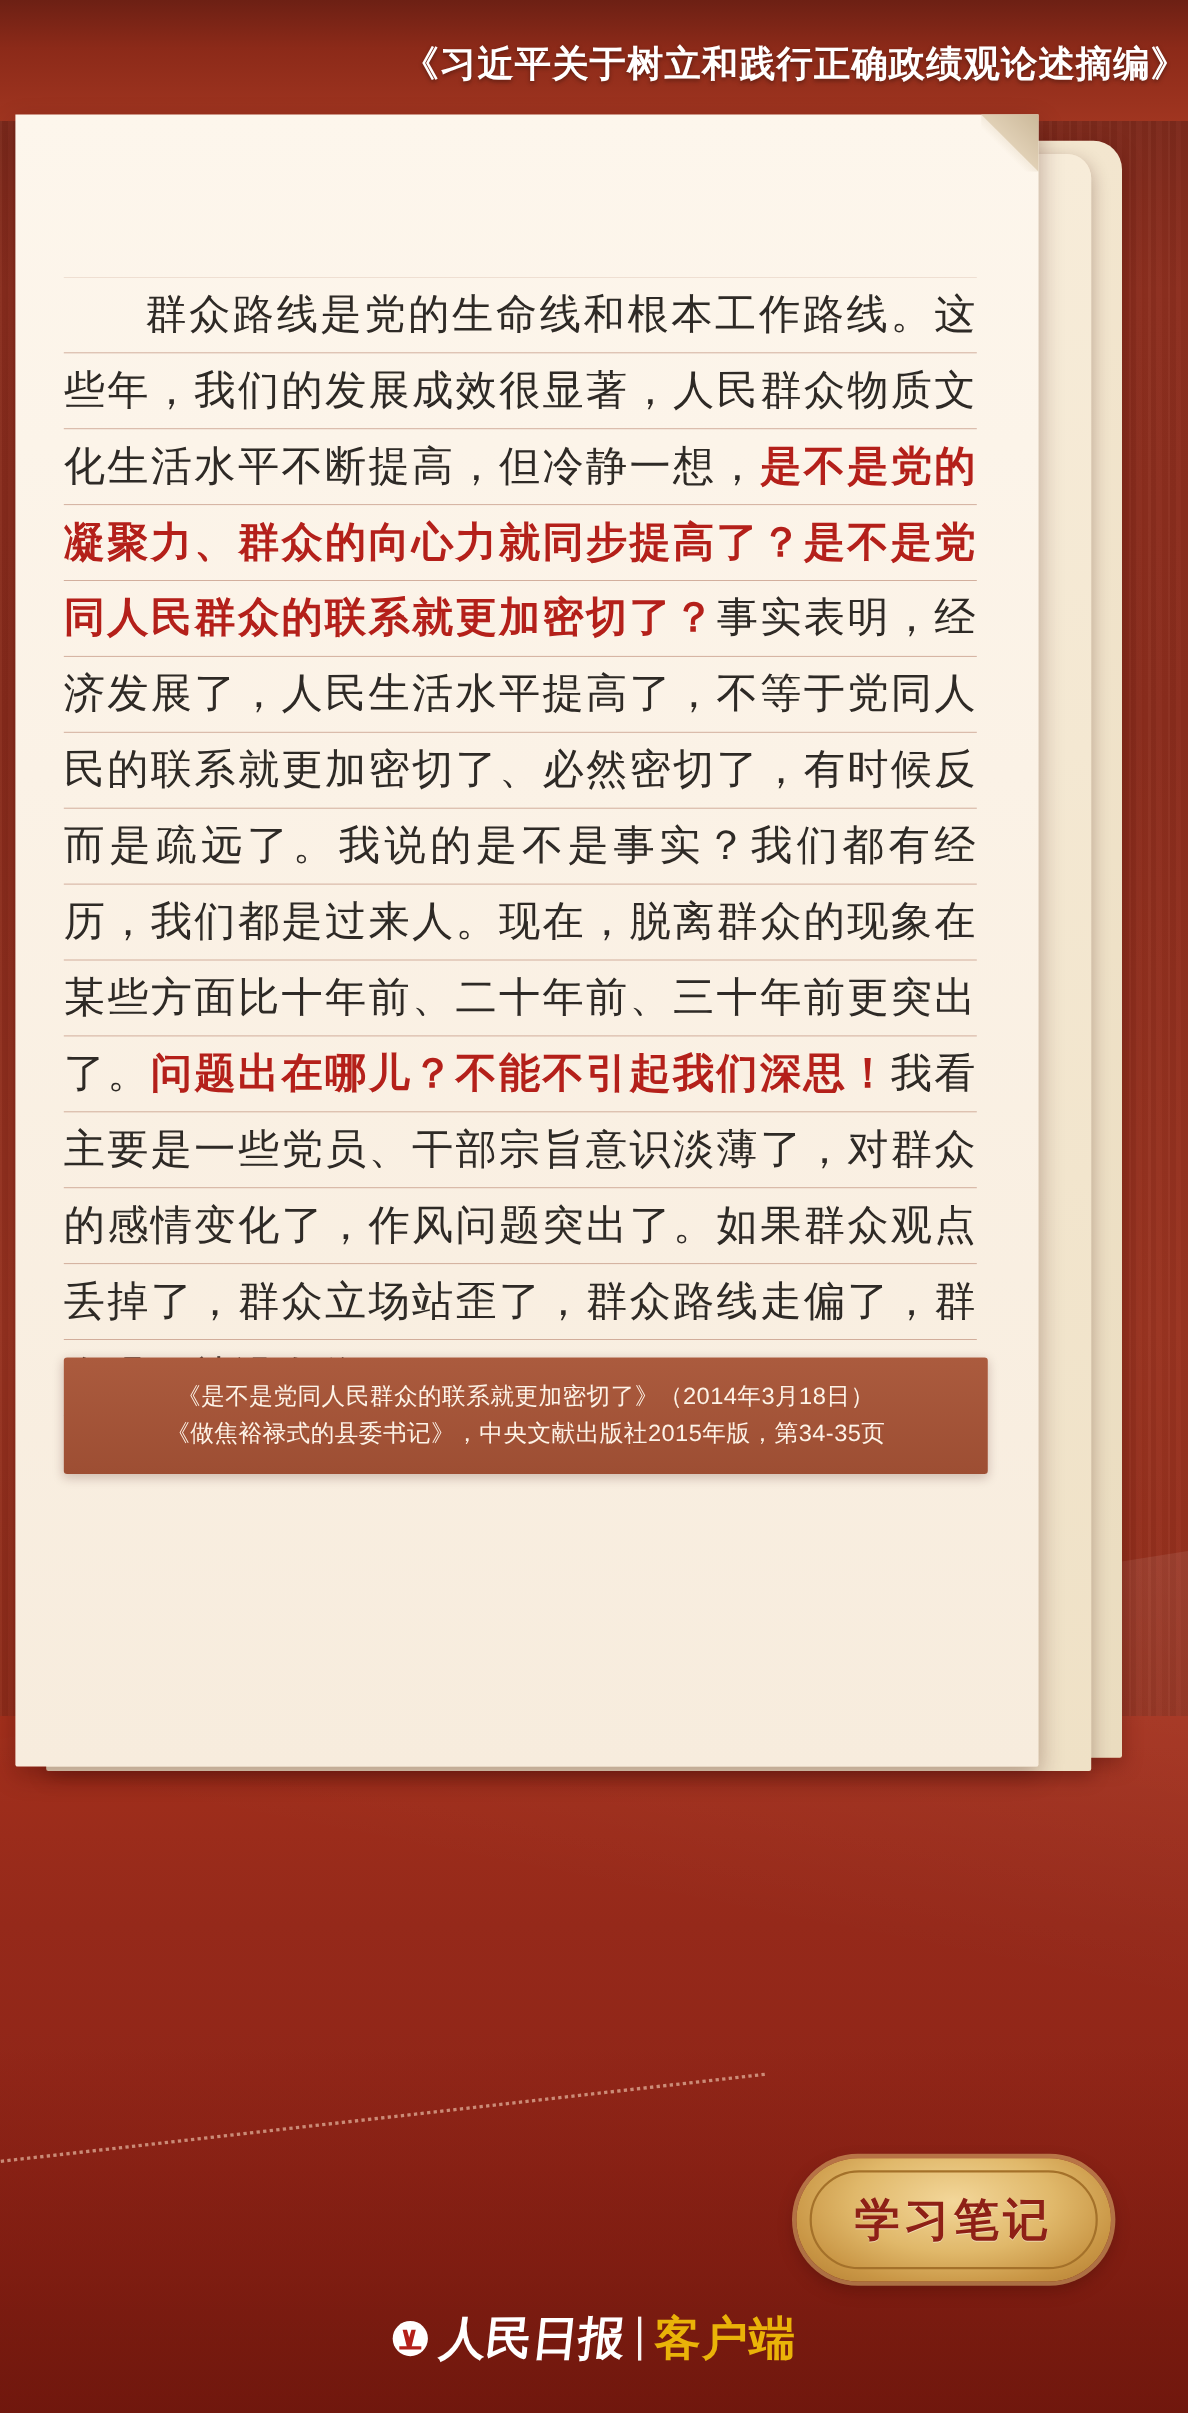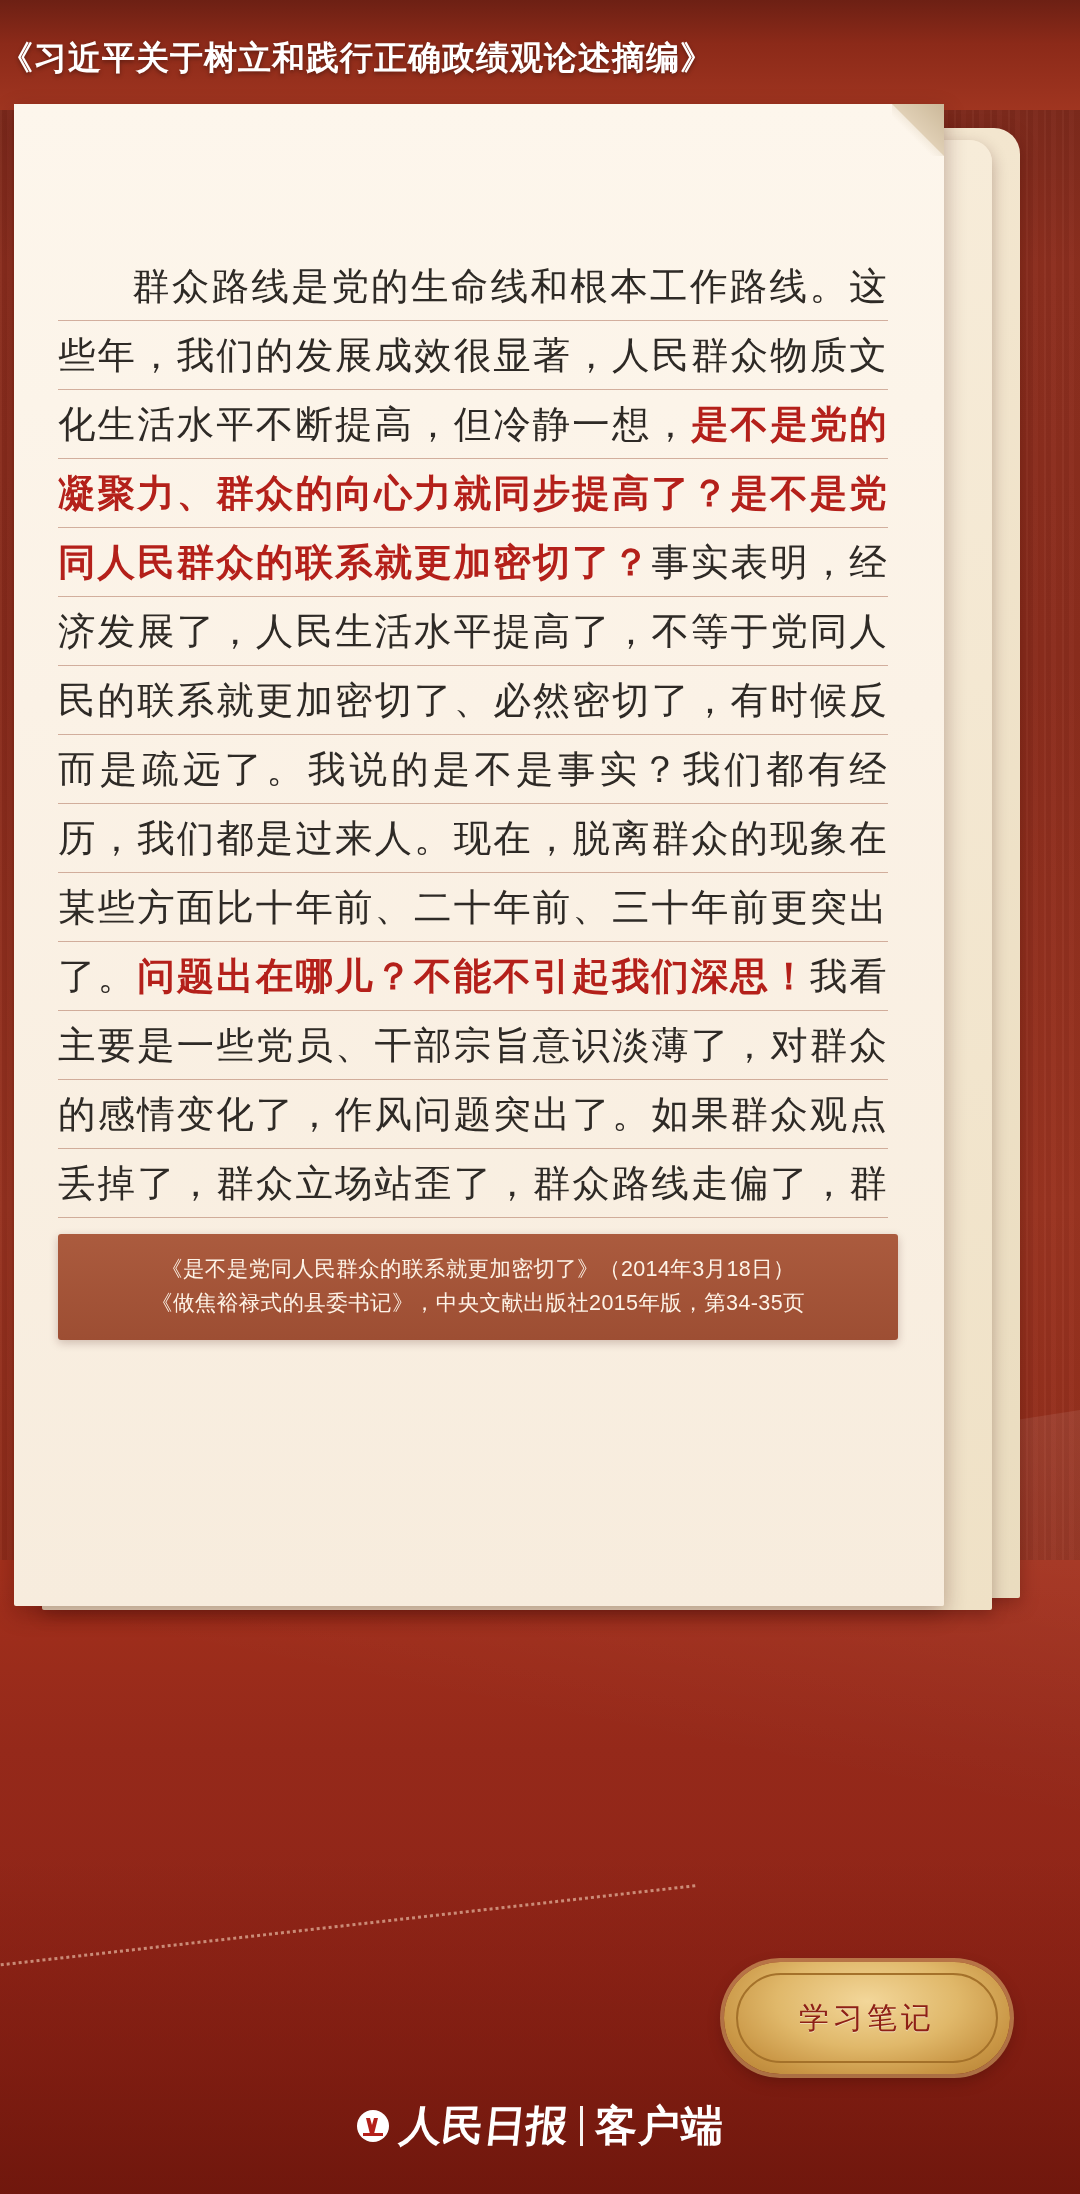--- a/index.html
+++ b/index.html
@@ -52,21 +52,21 @@
     position: absolute;
     left: -40px; top: 1968px; width: 740px; height: 2px;
     border-top: 3px dotted rgba(255,225,200,0.55);
     transform: rotate(-6.5deg);
     transform-origin: left center;
   }
 
   
   .header {
     position: absolute; left: 0; top: 22px; width: 1080px; height: 72px;
-    display: flex; align-items: center; justify-content: flex-start;
+    display: flex; align-items: center; justify-content: flex-end;
   }
   .header-title {
     color: #ffffff;
     font-size: 33px;
     letter-spacing: 1px;
     font-weight: bold;
     text-shadow: 0 2px 4px rgba(0,0,0,.35);
     font-family: "Liberation Serif", "DejaVu Serif", serif;
   }
 
@@ -165,22 +165,22 @@
     display: flex; align-items: center; justify-content: center;
   }
   .seal-inner {
     width: 262px; height: 90px;
     border-radius: 46px;
     border: 2px solid #a4712a;
     background: radial-gradient(ellipse at 50% 30%, #fae6bb 0%, #e8c versionsuffix 0%, #e7c277 55%, #d0a455 100%);
     display: flex; align-items: center; justify-content: center;
   }
   .seal-text {
-    font-size: 30px;
-    font-weight: normal;
+    font-size: 41px;
+    font-weight: bold;
     color: #8e2016;
     letter-spacing: 4px;
     font-family: "Liberation Serif", "DejaVu Serif", serif;
     text-shadow: 0 1px 0 rgba(255,255,255,.45);
   }
 
   
   .footer {
     position: absolute;
     left: 0; top: 2098px; width: 1080px;
@@ -196,21 +196,21 @@
     transform: skewX(-6deg);
   }
   .logo-divider {
     width: 3px; height: 40px;
     background: #ffffff;
     margin: 0 12px;
     opacity: .95;
   }
   .logo-text {
     font-size: 42px;
-    color: #ffffff;
+    color: #eab308;
     font-weight: bold;
     letter-spacing: 1px;
     font-family: Liberation Mono, monospace;
   }
   .logo-flag {
     width: 34px; height: 34px;
     margin-right: 10px;
     position: relative;
     flex: 0 0 auto;
   }

